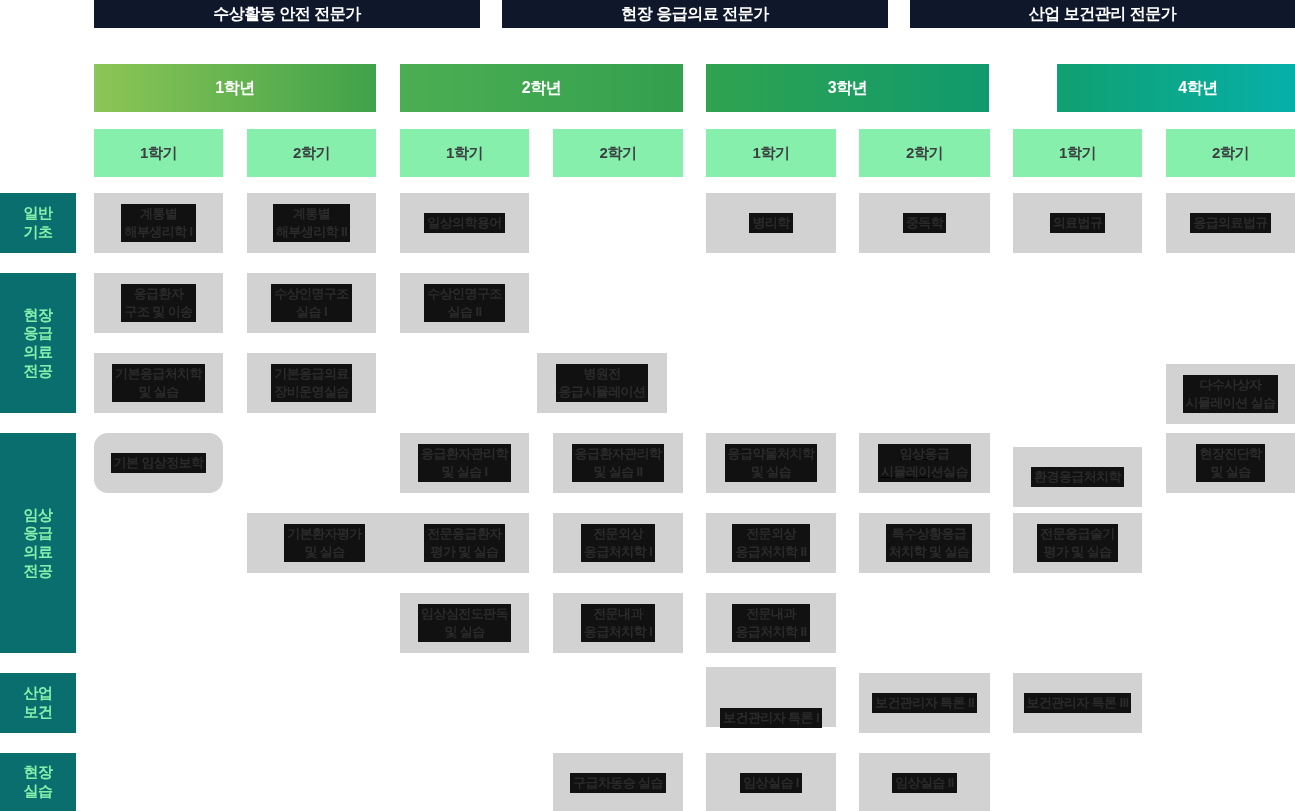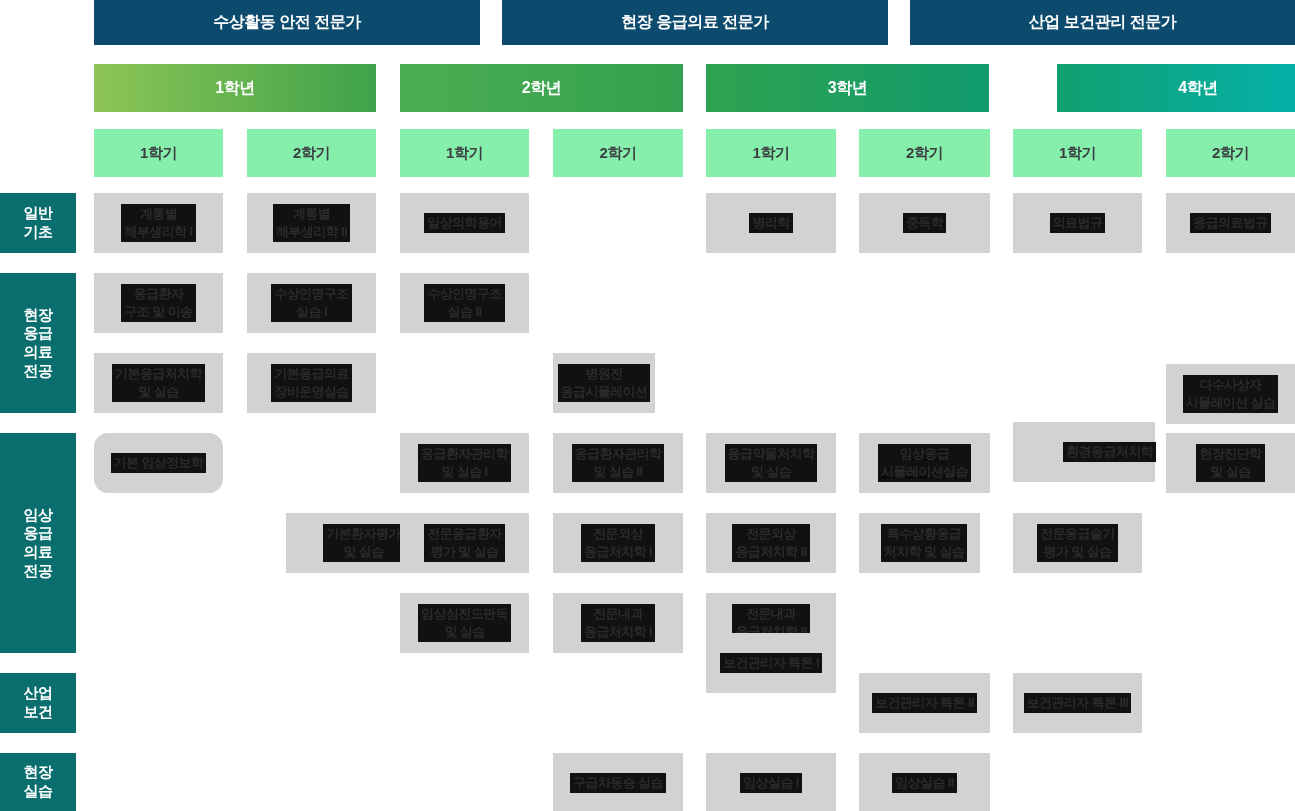--- a/index.html
+++ b/index.html
@@ -9,27 +9,27 @@
     font-family: "Liberation Sans", "DejaVu Sans", sans-serif;
     overflow: hidden;
     position: relative;
   }
 
   
   .abs { position: absolute; }
 
   
   .track {
-    background: #0c4a6e;
+    background: #0f172a;
     color: #ffffff;
     font-size: 16px;
     font-weight: 700;
     letter-spacing: -0.5px;
     display: flex; align-items: center; justify-content: center;
-    height: 45px; top: 0;
+    height: 28px; top: 0;
   }
 
   
   .year {
     color: #ffffff;
     font-size: 16px;
     font-weight: 700;
     letter-spacing: -0.5px;
     display: flex; align-items: center; justify-content: center;
     height: 48px; top: 64px;
@@ -47,21 +47,21 @@
     font-size: 15px;
     font-weight: 700;
     letter-spacing: -0.5px;
     display: flex; align-items: center; justify-content: center;
     height: 48px; top: 129px;
   }
 
   
   .cat {
     background: #0b6e6e;
-    color: #ffffff;
+    color: #86efac;
     font-size: 15px;
     font-weight: 700;
     line-height: 1.25;
     letter-spacing: -0.5px;
     text-align: center;
     display: flex; align-items: center; justify-content: center;
     left: 0; width: 76px;
     white-space: pre-line;
   }
 
@@ -155,21 +155,21 @@
 실습 II</span>
     </div>
     <div class="abs course" style="left: 94px; width: 129px; top: 353px;">
       <span class="ctext">기본응급처치학
 및 실습</span>
     </div>
     <div class="abs course" style="left: 247px; width: 129px; top: 353px;">
       <span class="ctext">기본응급의료
 장비운영실습</span>
     </div>
-    <div class="abs course" style="left: 553px; width: 102px; top: 353px;">
+    <div class="abs course" style="left: 537px; width: 130px; top: 353px;">
       <span class="ctext">병원전
 응급시뮬레이션</span>
     </div>
     <div class="abs course" style="left: 1166px; width: 129px; top: 364px;">
       <span class="ctext">다수사상자
 시뮬레이션 실습</span>
     </div>
     <div class="abs course" style="left: 94px; width: 129px; top: 433px; border-radius: 14px;">
       <span class="ctext">기본 임상정보학</span>
     </div>
@@ -182,64 +182,64 @@
 및 실습 II</span>
     </div>
     <div class="abs course" style="left: 706px; width: 130px; top: 433px;">
       <span class="ctext">응급약물처치학
 및 실습</span>
     </div>
     <div class="abs course" style="left: 859px; width: 131px; top: 433px; text-decoration: underline;">
       <span class="ctext">임상응급
 시뮬레이션실습</span>
     </div>
-    <div class="abs course" style="left: 1013px; width: 142px; top: 422px; justify-content: flex-end;">
+    <div class="abs course" style="left: 1013px; width: 129px; top: 447px;">
       <span class="ctext">환경응급처치학</span>
     </div>
     <div class="abs course" style="left: 1166px; width: 129px; top: 433px;">
       <span class="ctext">현장진단학
 및 실습</span>
     </div>
-    <div class="abs course" style="left: 247px; width: 155px; top: 513px; margin-left: 39px;">
+    <div class="abs course" style="left: 247px; width: 155px; top: 513px;">
       <span class="ctext">기본환자평가
 및 실습</span>
     </div>
     <div class="abs course" style="left: 400px; width: 129px; top: 513px;">
       <span class="ctext">전문응급환자
 평가 및 실습</span>
     </div>
     <div class="abs course" style="left: 553px; width: 130px; top: 513px;">
       <span class="ctext">전문외상
 응급처치학 I</span>
     </div>
     <div class="abs course" style="left: 706px; width: 130px; top: 513px;">
       <span class="ctext">전문외상
 응급처치학 II</span>
     </div>
-    <div class="abs course" style="left: 859px; width: 121px; top: 513px; padding-left: 9px;">
+    <div class="abs course" style="left: 859px; width: 131px; top: 513px; padding-left: 9px;">
       <span class="ctext">특수상황응급
 처치학 및 실습</span>
     </div>
     <div class="abs course" style="left: 1013px; width: 129px; top: 513px;">
       <span class="ctext">전문응급술기
 평가 및 실습</span>
     </div>
     <div class="abs course" style="left: 400px; width: 129px; top: 593px;">
       <span class="ctext">임상심전도판독
 및 실습</span>
     </div>
     <div class="abs course" style="left: 553px; width: 130px; top: 593px;">
       <span class="ctext">전문내과
 응급처치학 I</span>
     </div>
     <div class="abs course" style="left: 706px; width: 130px; top: 593px;">
       <span class="ctext">전문내과
 응급처치학 II</span>
     </div>
-    <div class="abs course" style="left: 706px; width: 130px; top: 633px;">
+    <div class="abs course" style="left: 706px; width: 130px; top: 667px; align-items: flex-end;">
       <span class="ctext">보건관리자 특론 I</span>
     </div>
     <div class="abs course" style="left: 859px; width: 131px; top: 673px;">
       <span class="ctext">보건관리자 특론 II</span>
     </div>
     <div class="abs course" style="left: 1013px; width: 129px; top: 673px;">
       <span class="ctext">보건관리자 특론 III</span>
     </div>
     <div class="abs course" style="left: 553px; width: 130px; top: 753px;">
       <span class="ctext">구급차동승 실습</span>

